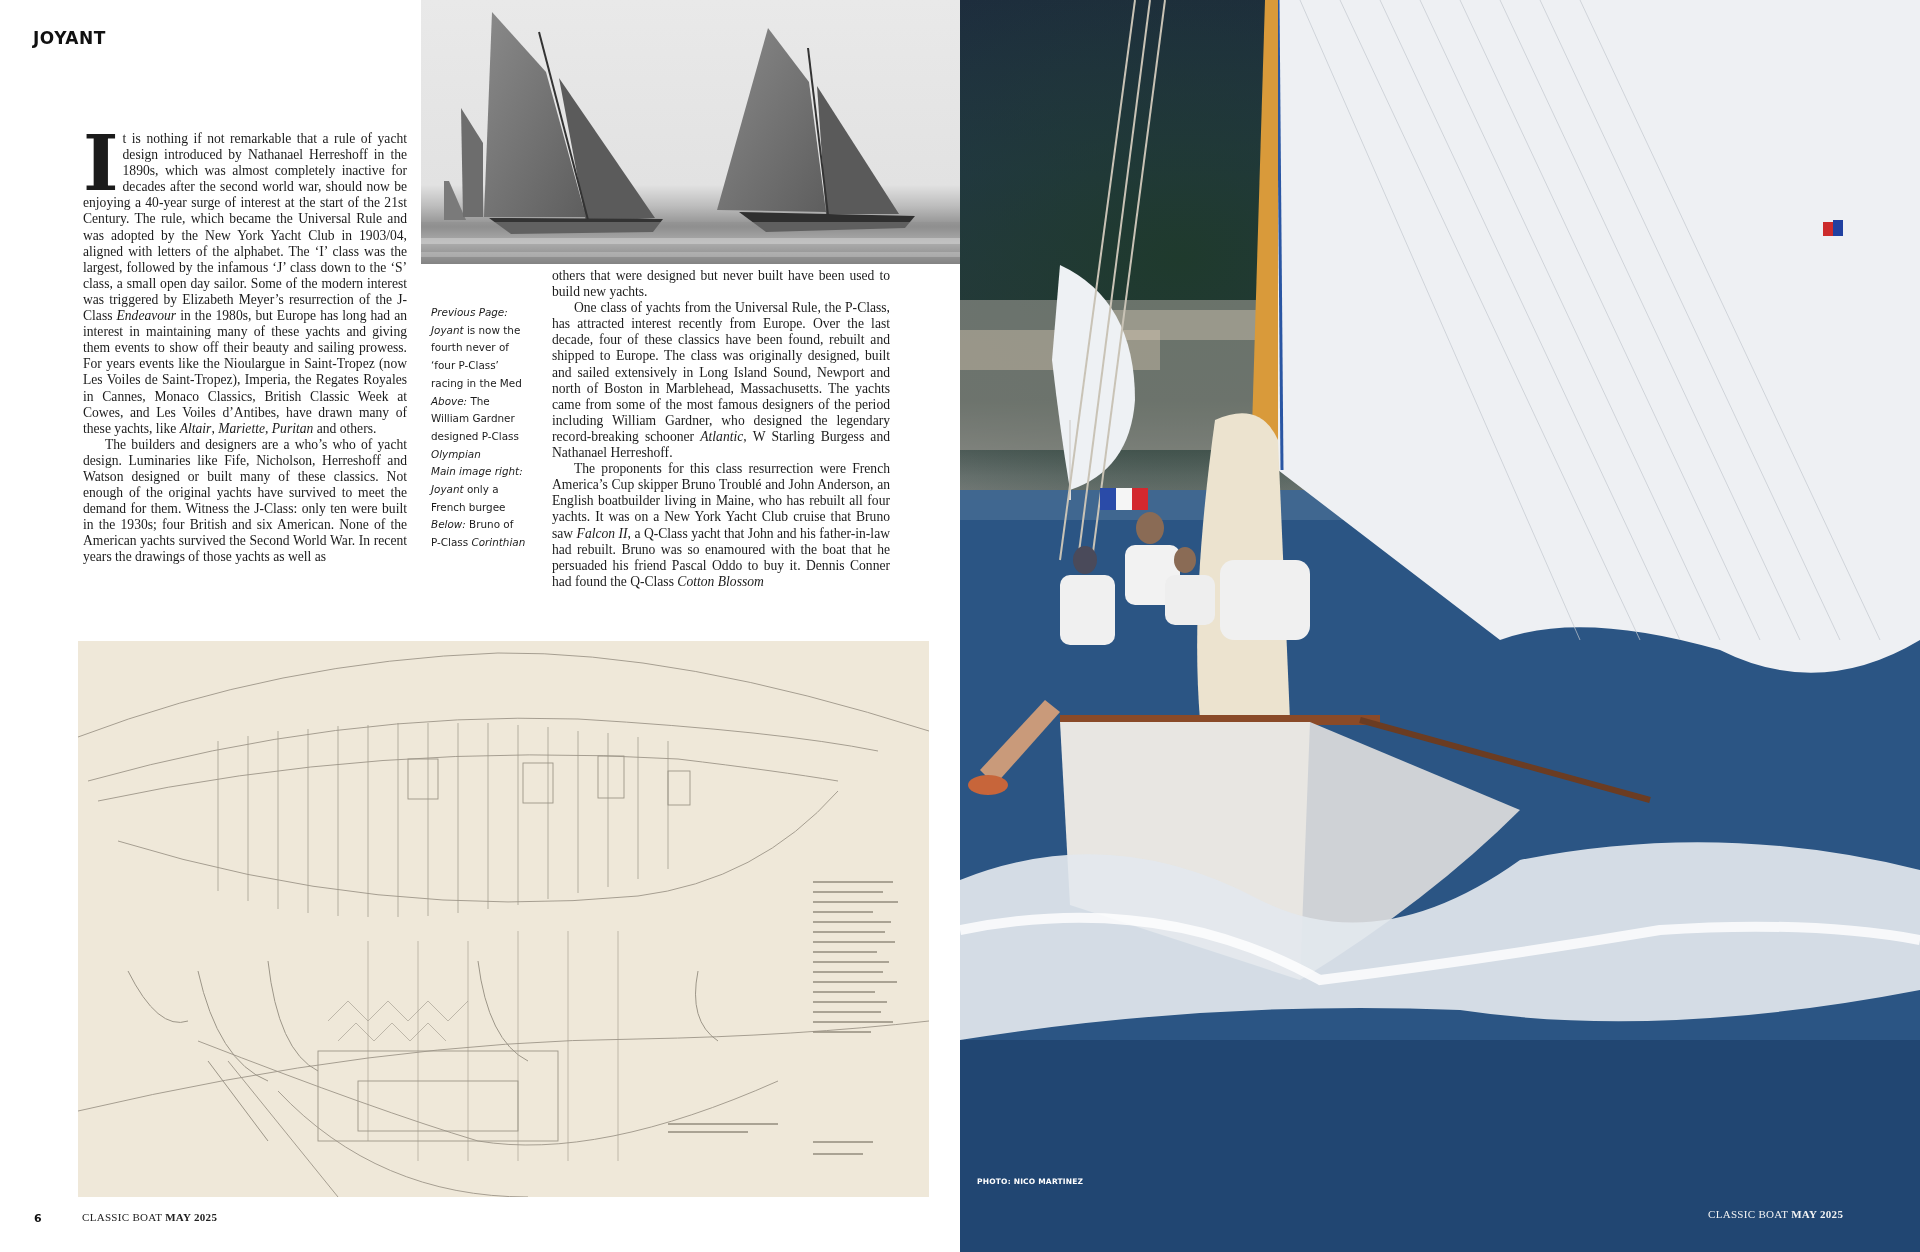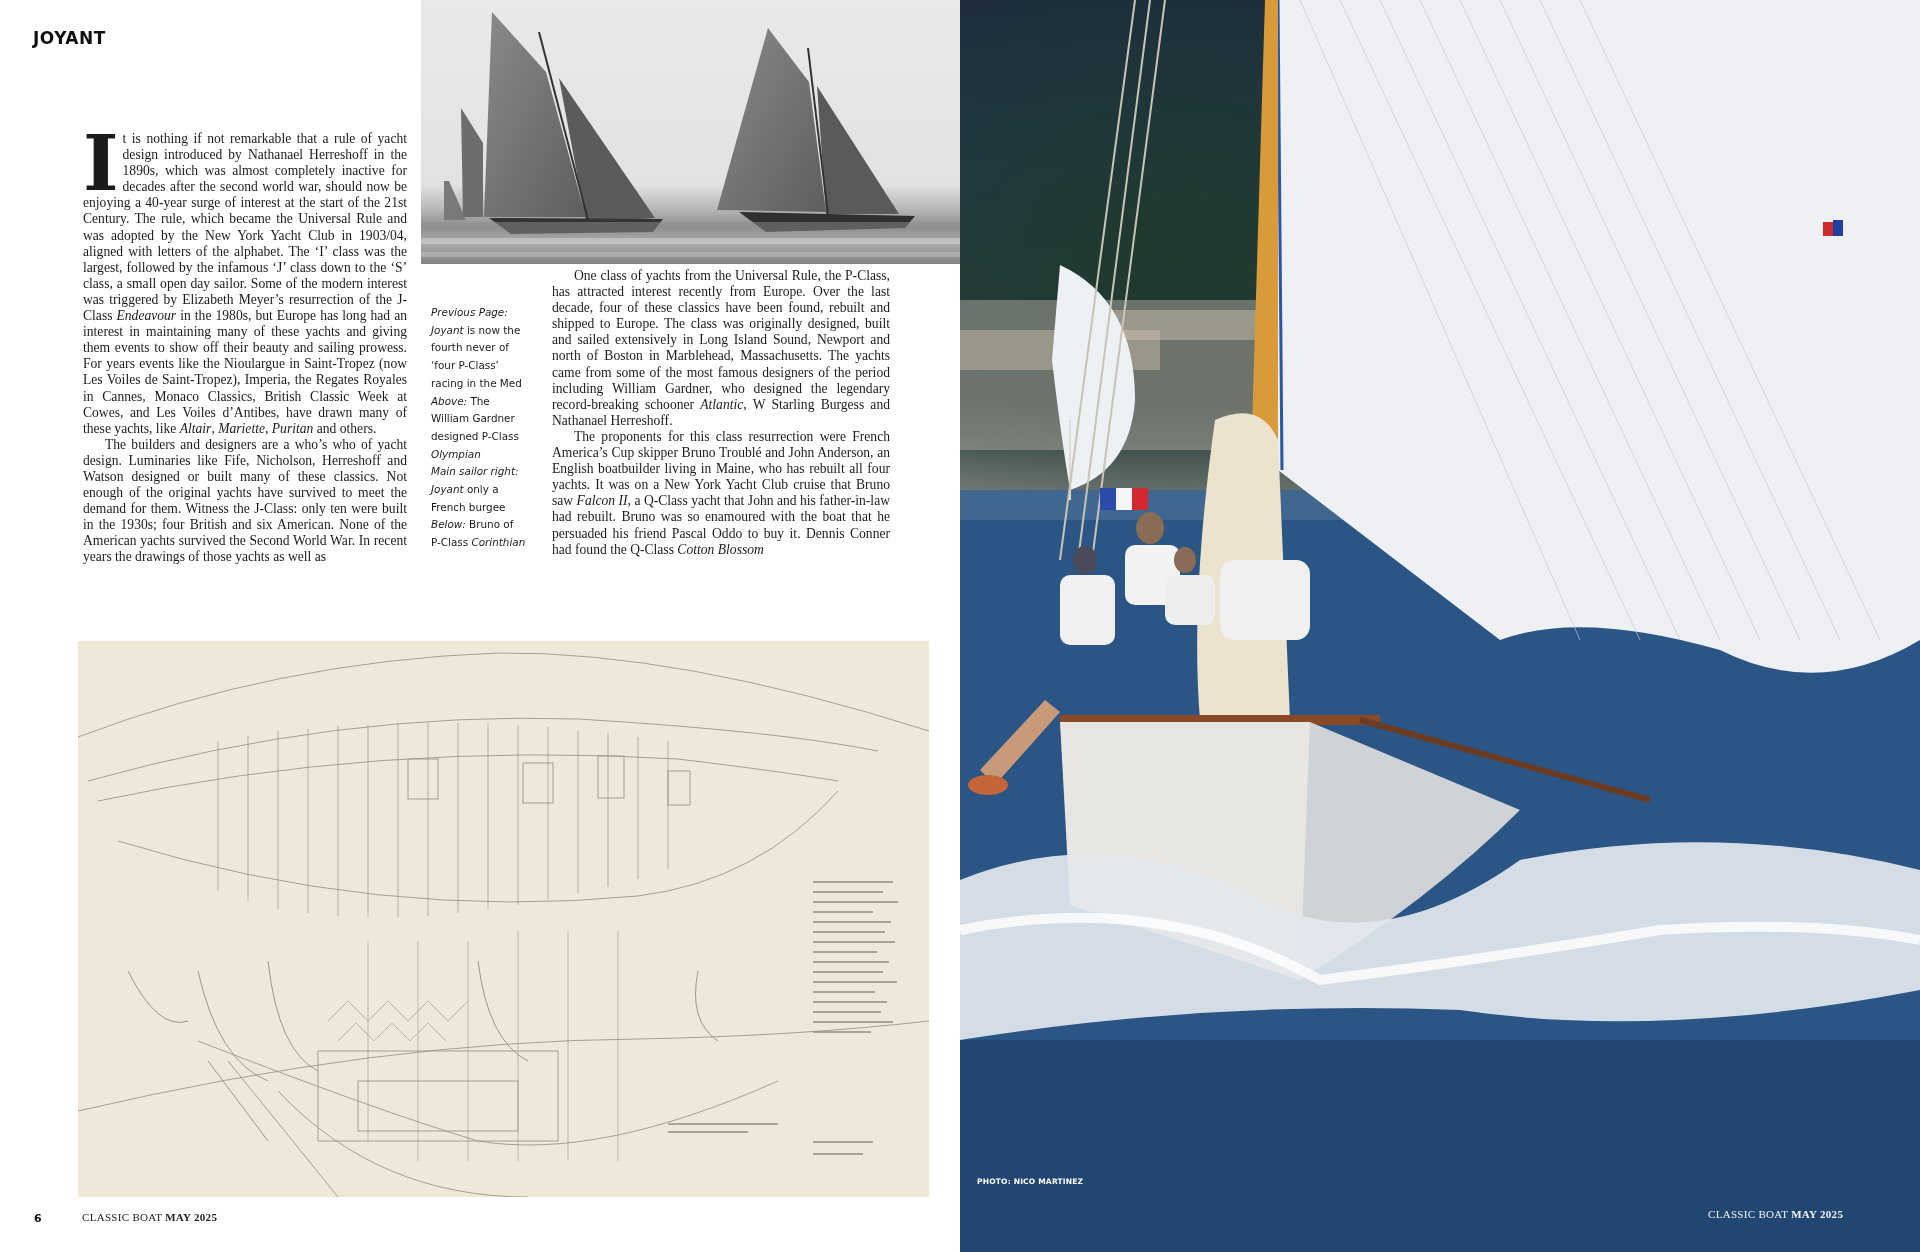--- a/index.html
+++ b/index.html
@@ -100,28 +100,31 @@
   <div class="caption-col">
     <div><em>Previous Page:</em></div>
     <div><em>Joyant</em><span> is now the</span></div>
     <div><span>fourth never of</span></div>
     <div><span>‘four P-Class’</span></div>
     <div><span>racing in the Med</span></div>
     <div><em>Above:</em><span> The</span></div>
     <div><span>William Gardner</span></div>
     <div><span>designed P-Class</span></div>
     <div><em>Olympian</em></div>
-    <div><em>Main sailor right:</em></div>
+    <div><em>Main image right:</em></div>
     <div><em>Joyant</em><span> only a</span></div>
     <div><span>French burgee</span></div>
     <div><em>Below:</em><span> Bruno of</span></div>
     <div><span>P-Class </span><em>Corinthian</em></div>
   </div>
 
   <div class="body-col col2">
+    <p>
+      <span>others that were designed but never built have been used to build new yachts.</span>
+    </p>
     <p class="indent">
       <span>One class of yachts from the Universal Rule, the P-Class, has attracted interest recently from Europe. Over the last decade, four of these classics have been found, rebuilt and shipped to Europe. The class was originally designed, built and sailed extensively in Long Island Sound, Newport and north of Boston in Marblehead, Massachusetts. The yachts came from some of the most famous designers of the period including William Gardner, who designed the legendary record-breaking schooner </span><em>Atlantic</em><span>, W Starling Burgess and Nathanael Herreshoff.</span>
     </p>
     <p class="indent">
       <span>The proponents for this class resurrection were French America’s Cup skipper Bruno Troublé and John Anderson, an English boatbuilder living in Maine, who has rebuilt all four yachts. It was on a New York Yacht Club cruise that Bruno saw </span><em>Falcon II</em><span>, a Q-Class yacht that John and his father-in-law had rebuilt. Bruno was so enamoured with the boat that he persuaded his friend Pascal Oddo to buy it. Dennis Conner had found the Q-Class </span><em>Cotton Blossom</em>
     </p>
   </div>
 
   <div class="plan">
     <svg width="851" height="556" viewBox="0 0 851 556">

